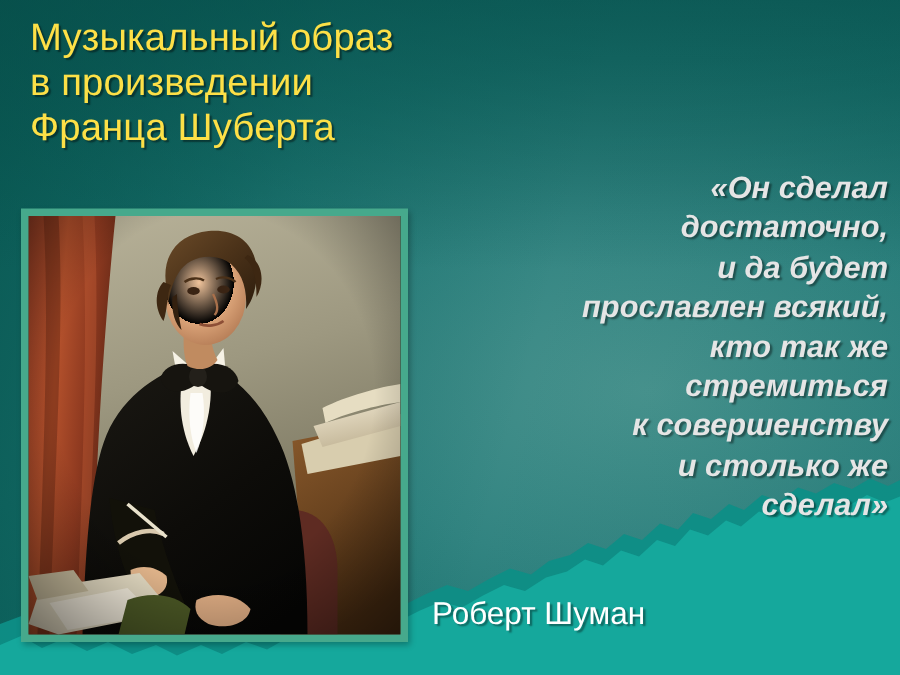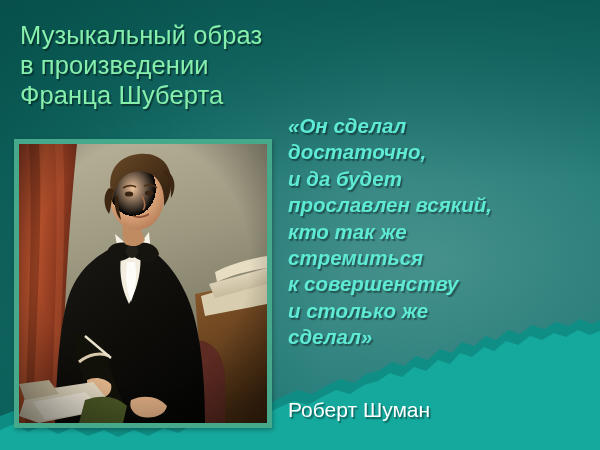--- a/index.html
+++ b/index.html
@@ -40,23 +40,23 @@
     position: absolute;
     left: 0; right: 0; bottom: 0;
     height: 150px;
   }
   .mountains svg { display: block; width: 100%; height: 100%; }
 
   
   .title {
     position: absolute;
     left: 20px;
-    top: 20px;
+    top: 10px;
     width: 300px;
-    color: #86efac;
+    color: #fde047;
     font-size: 25.5px;
     line-height: 30px;
     font-weight: 400;
     letter-spacing: 0.1px;
     text-shadow: 1.5px 1.5px 1px rgba(0,0,0,0.42);
     white-space: pre-line;
   }
 
   
   .portrait-frame {
@@ -78,22 +78,22 @@
     background: #2a2016;
   }
   .portrait svg { display: block; width: 100%; height: 100%; }
 
   
   .quote {
     position: absolute;
     left: 288px;
     top: 113px;
     width: 304px;
-    text-align: left;
-    color: #5eead4;
+    text-align: right;
+    color: #e5e5e5;
     font-size: 20.5px;
     line-height: 26.4px;
     font-style: italic;
     font-weight: bold;
     text-shadow: 1.6px 1.6px 1.2px rgba(0,0,0,0.40);
     white-space: pre-line;
   }
 
   
   .attribution {

